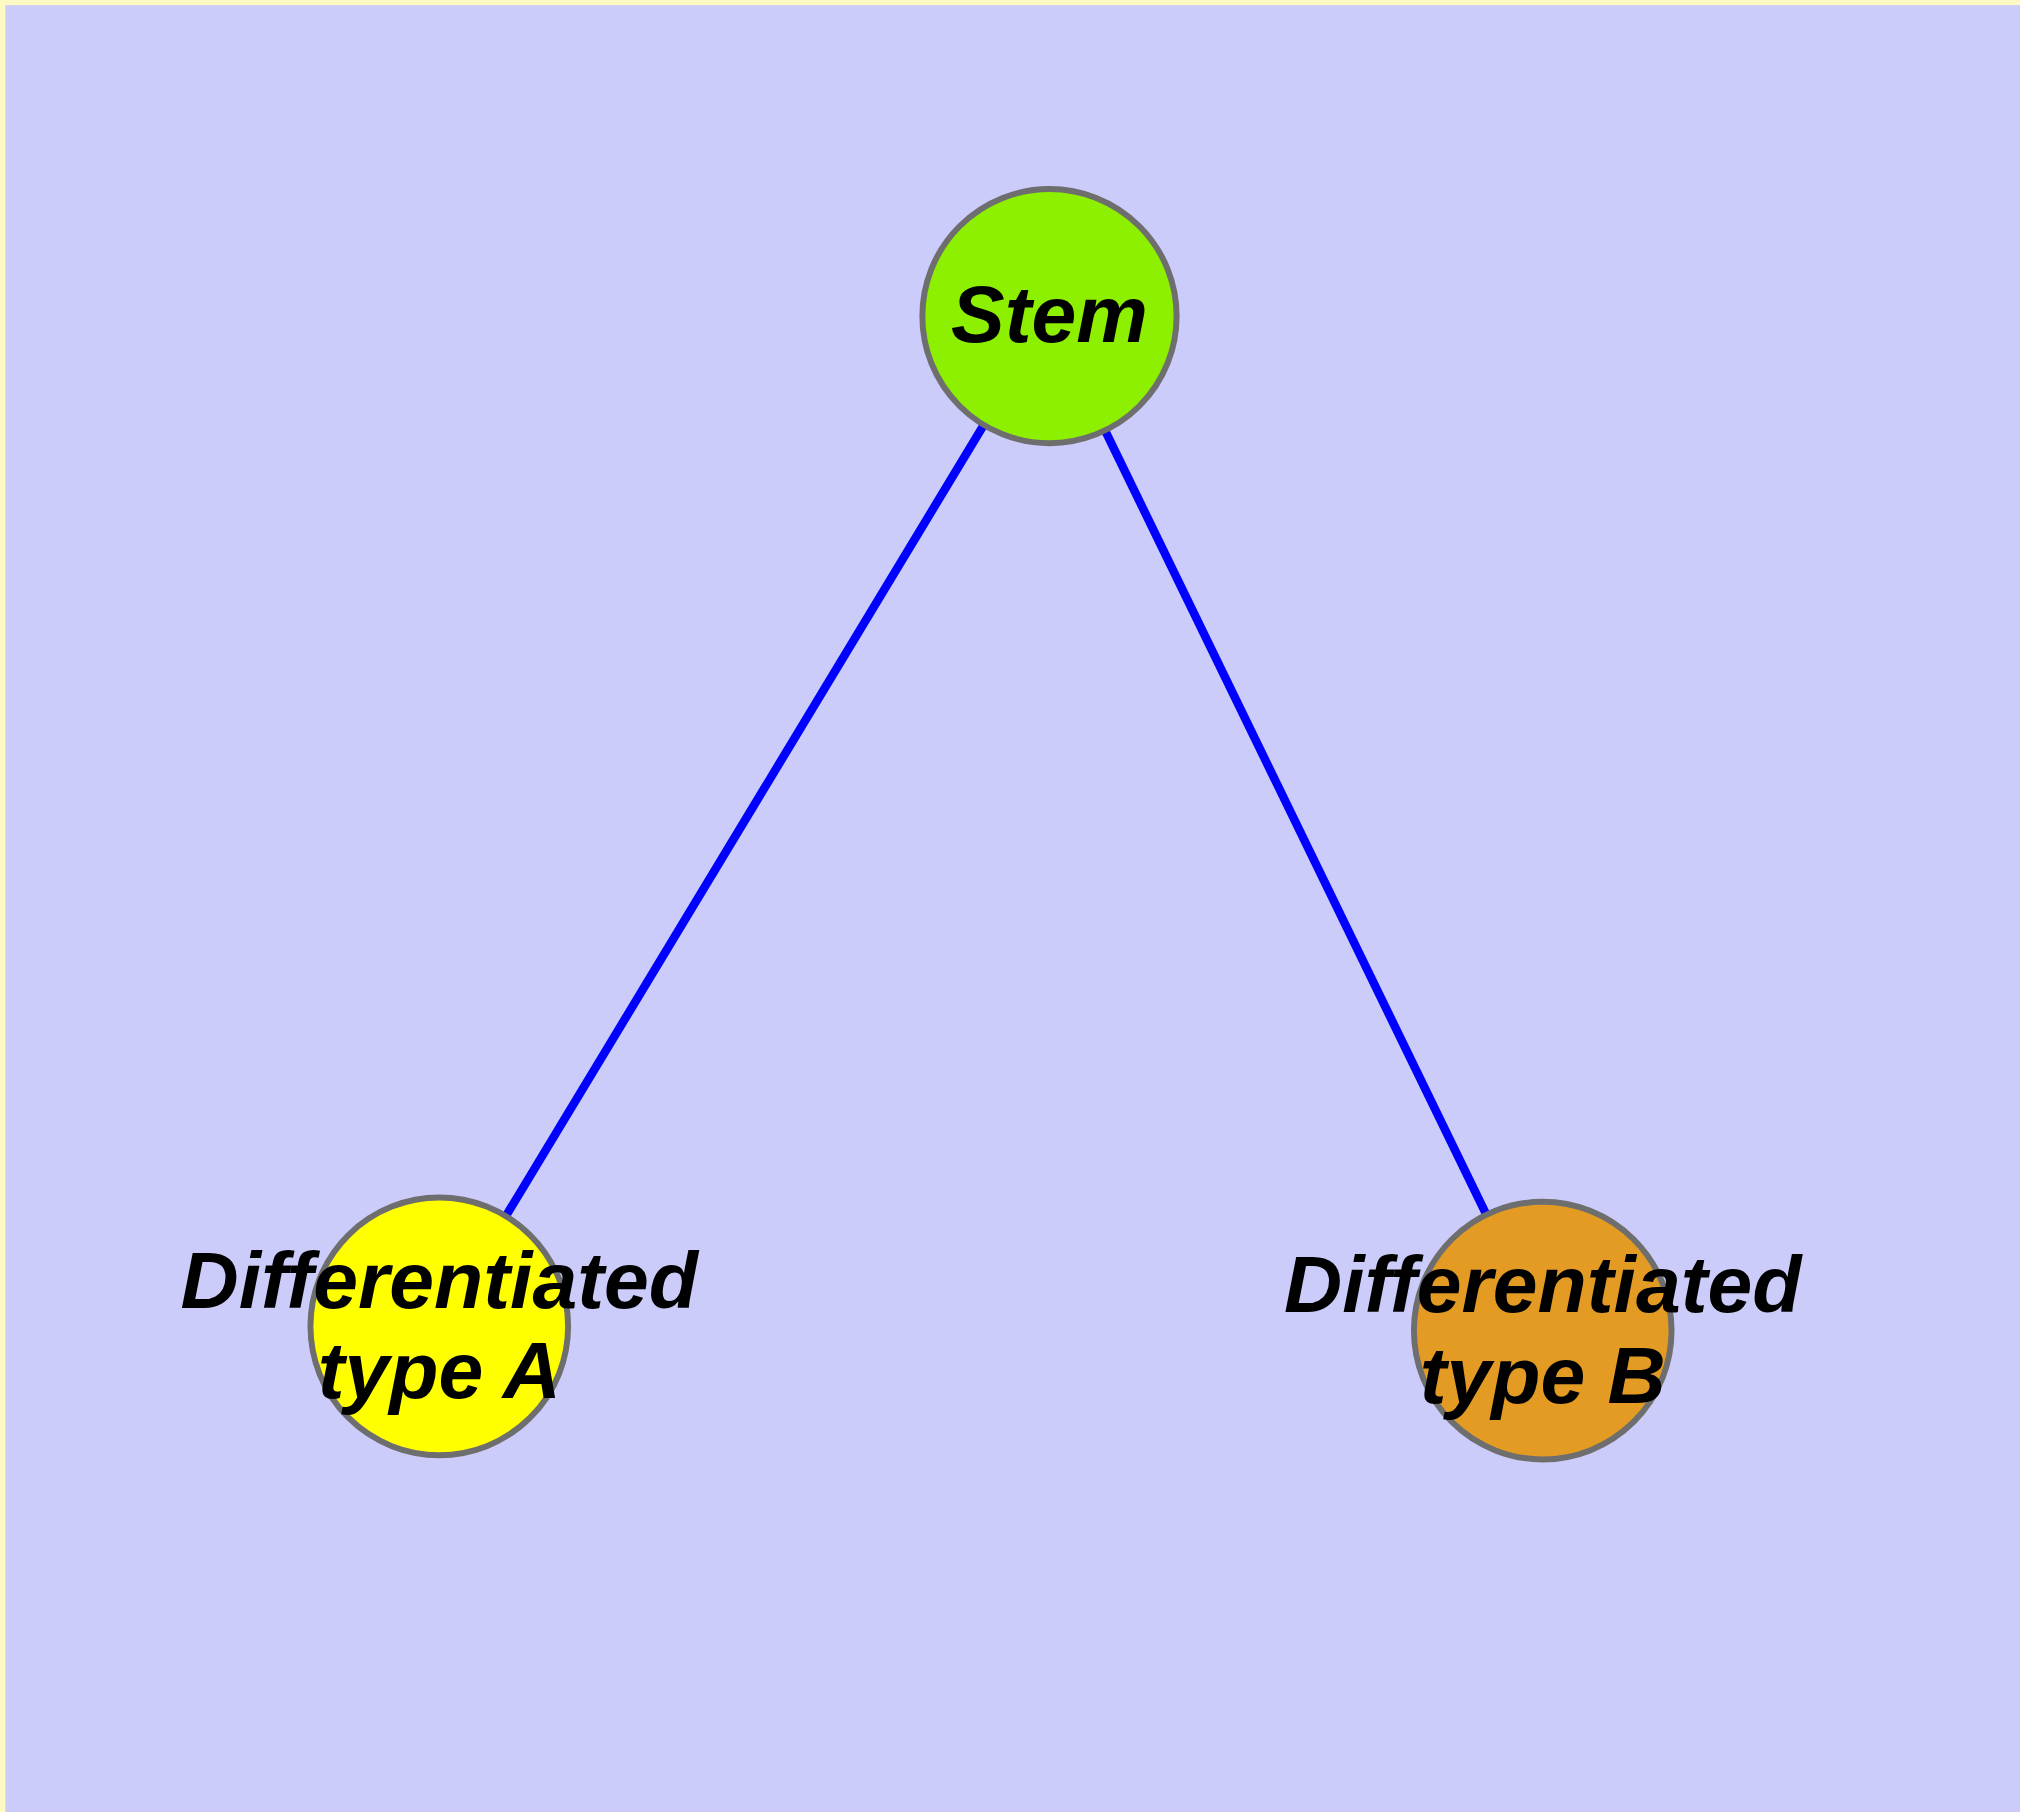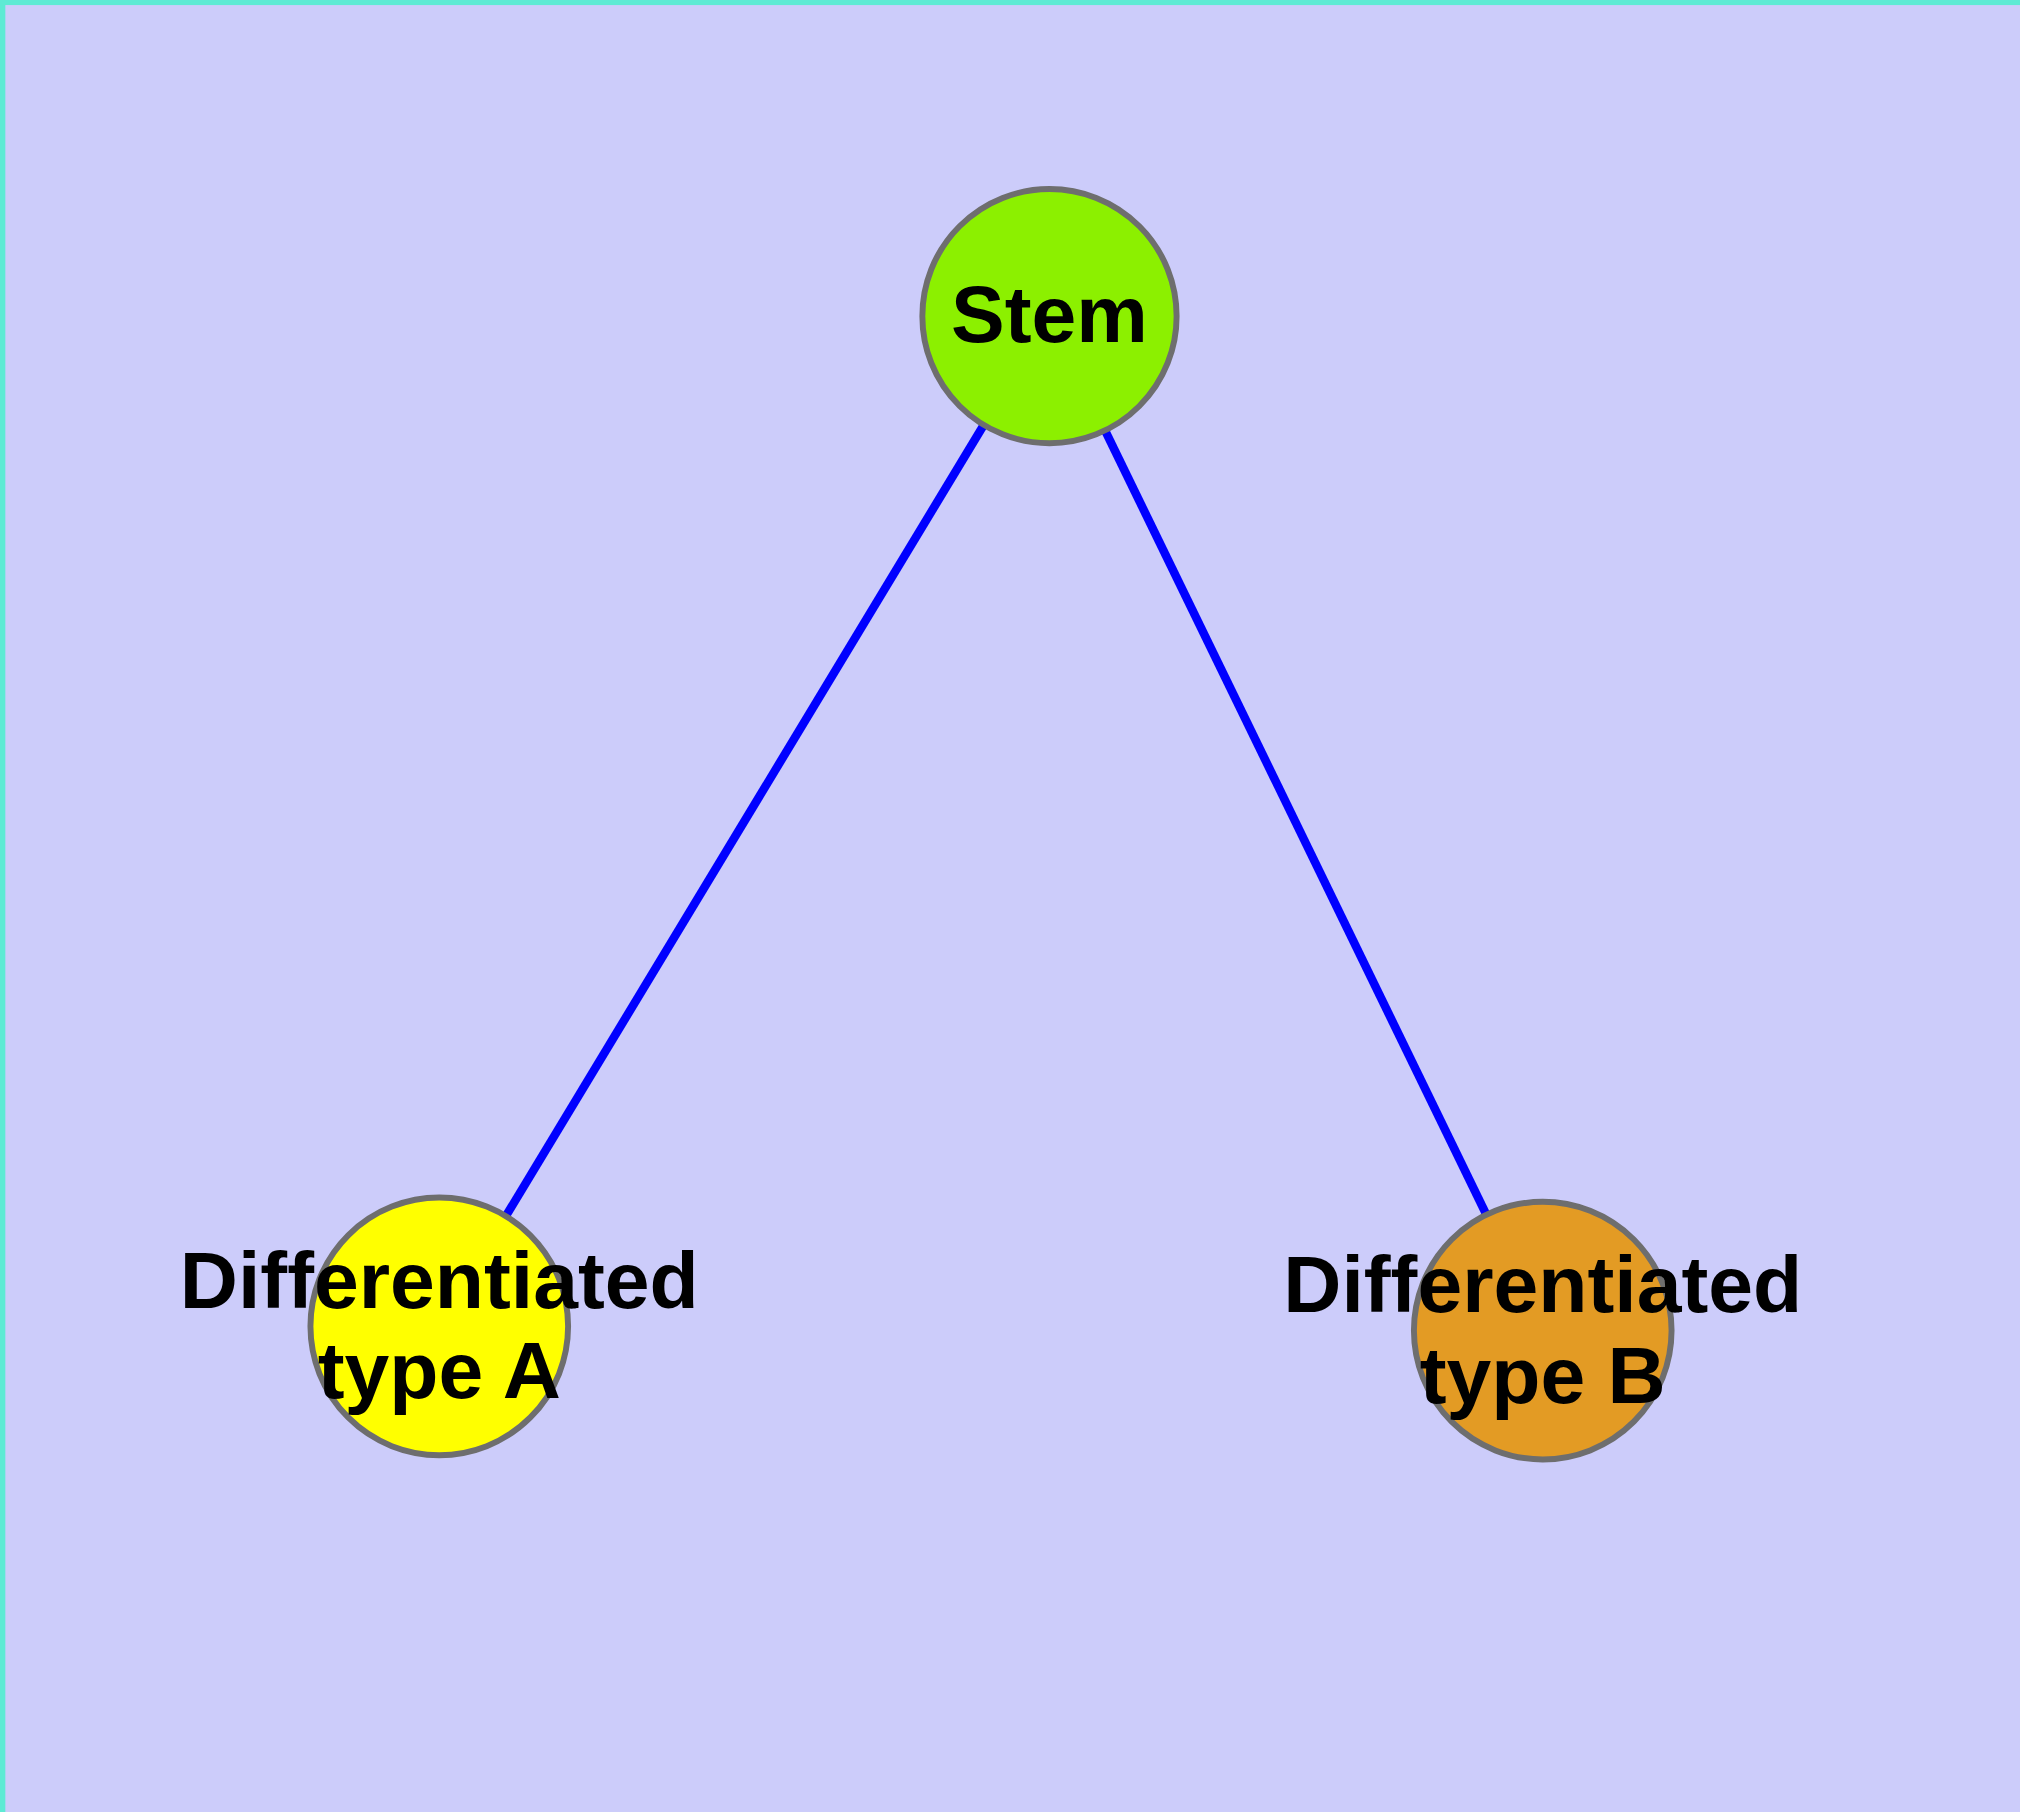--- a/index.html
+++ b/index.html
@@ -10,21 +10,22 @@
   body {
     width: 2021px;
     height: 1812px;
     overflow: hidden;
     font-family: "Liberation Sans", sans-serif;
   }
   #diagram-root {
     position: relative;
     width: 2021px;
     height: 1812px;
-    background: #5eead4;
+    background: #fef9c3;
+    font-style: italic;
   }
   #graph-canvas {
     position: absolute;
     left: 0;
     top: 0;
     width: 2021px;
     height: 1812px;
     display: block;
   }
   .node-label-text {

